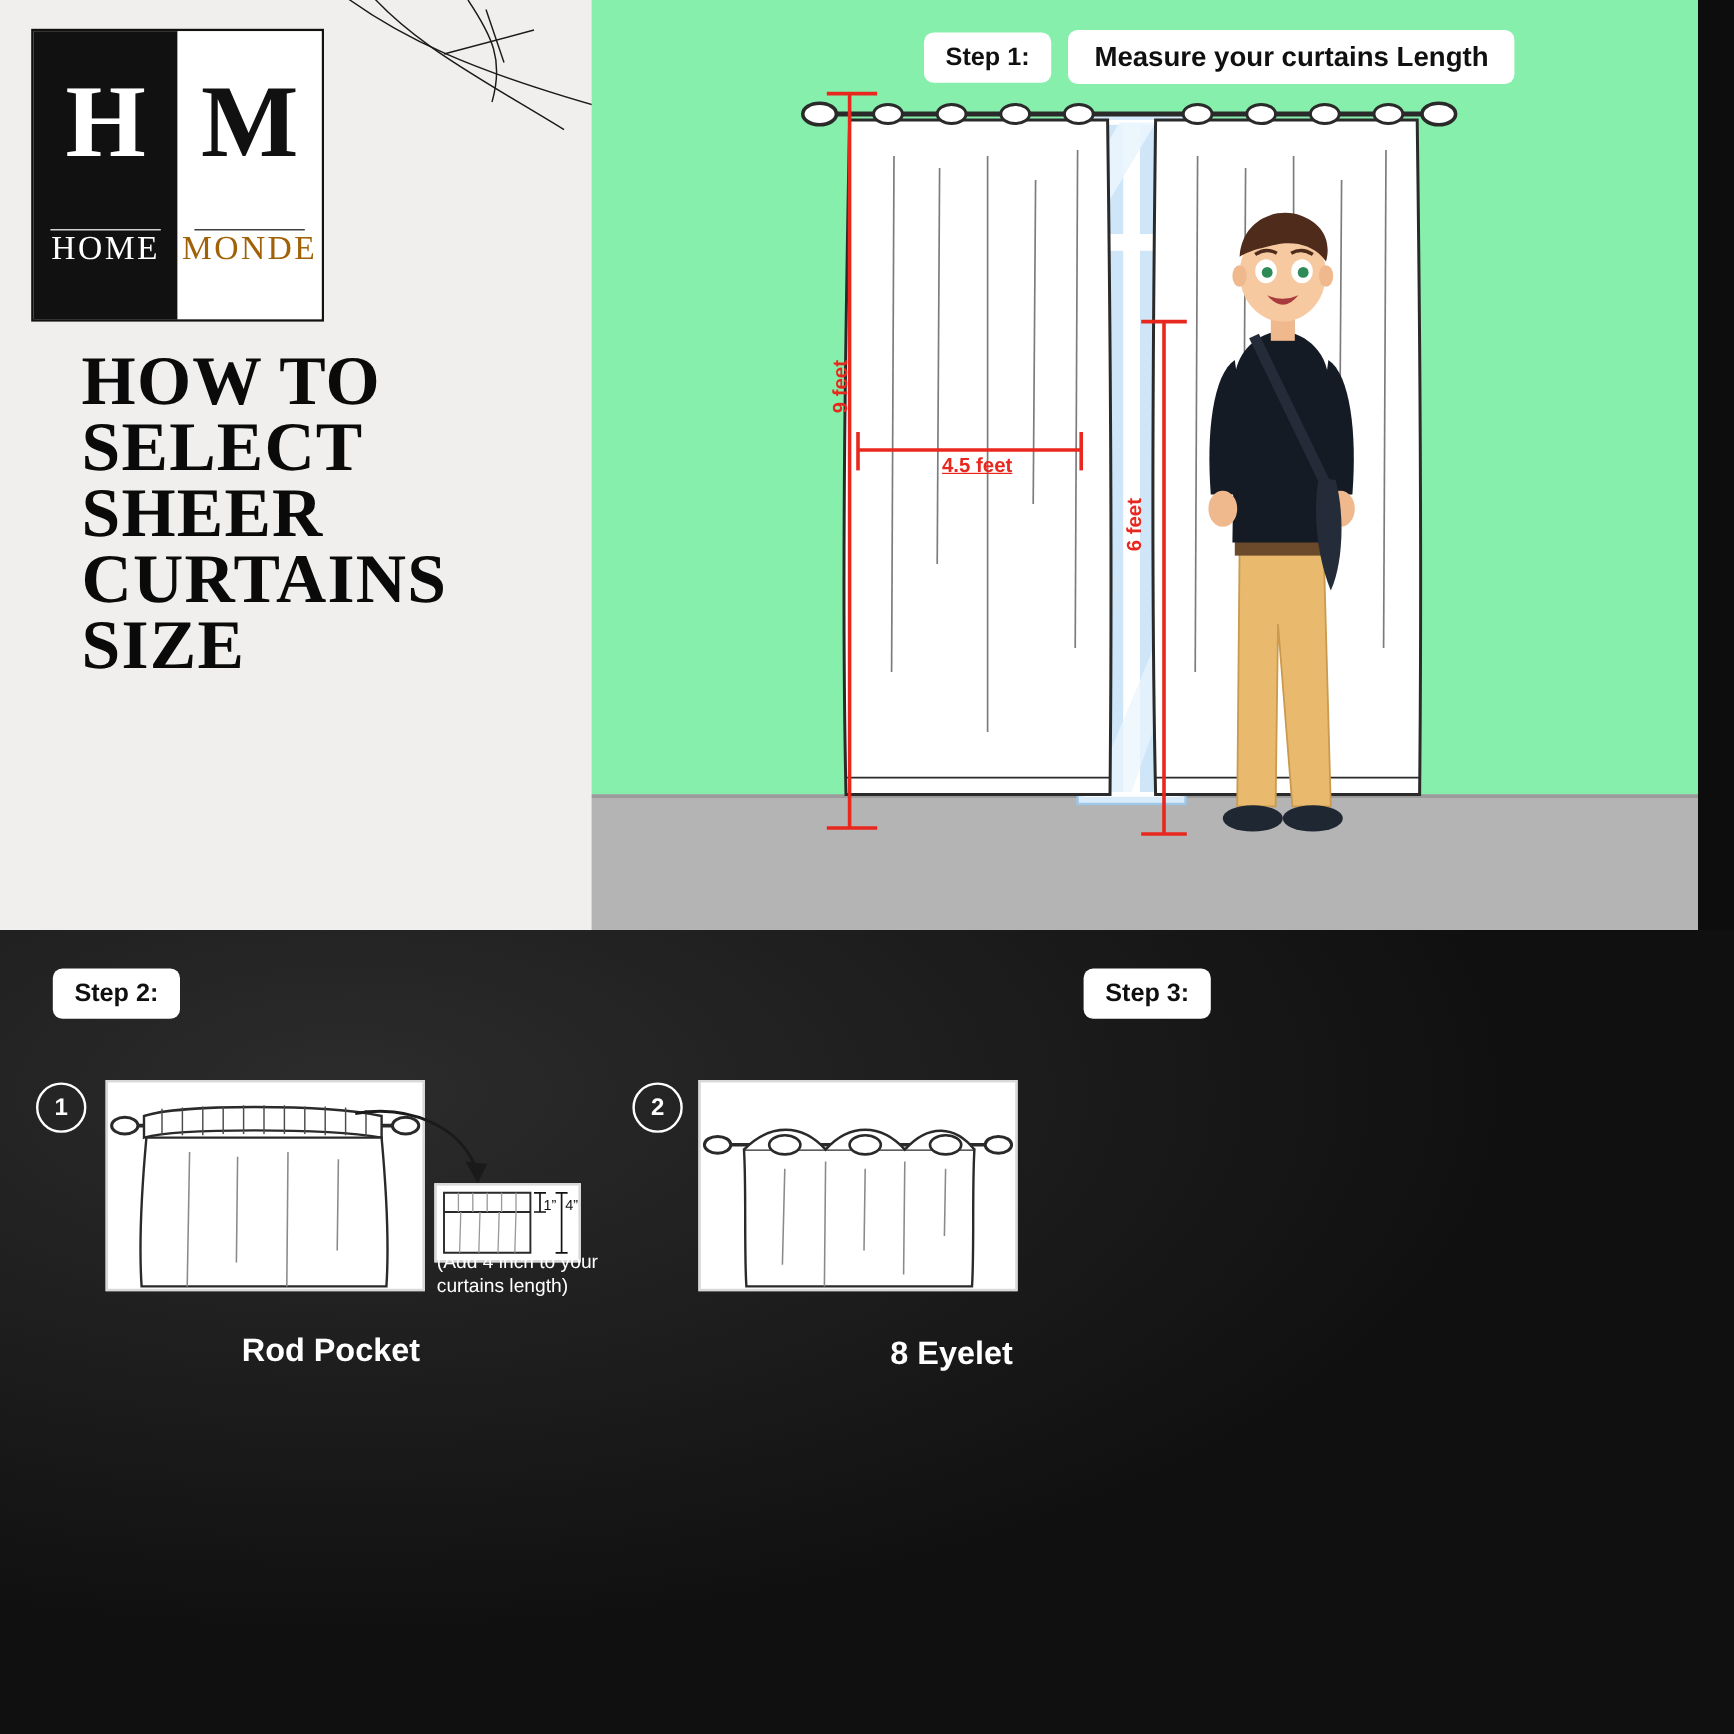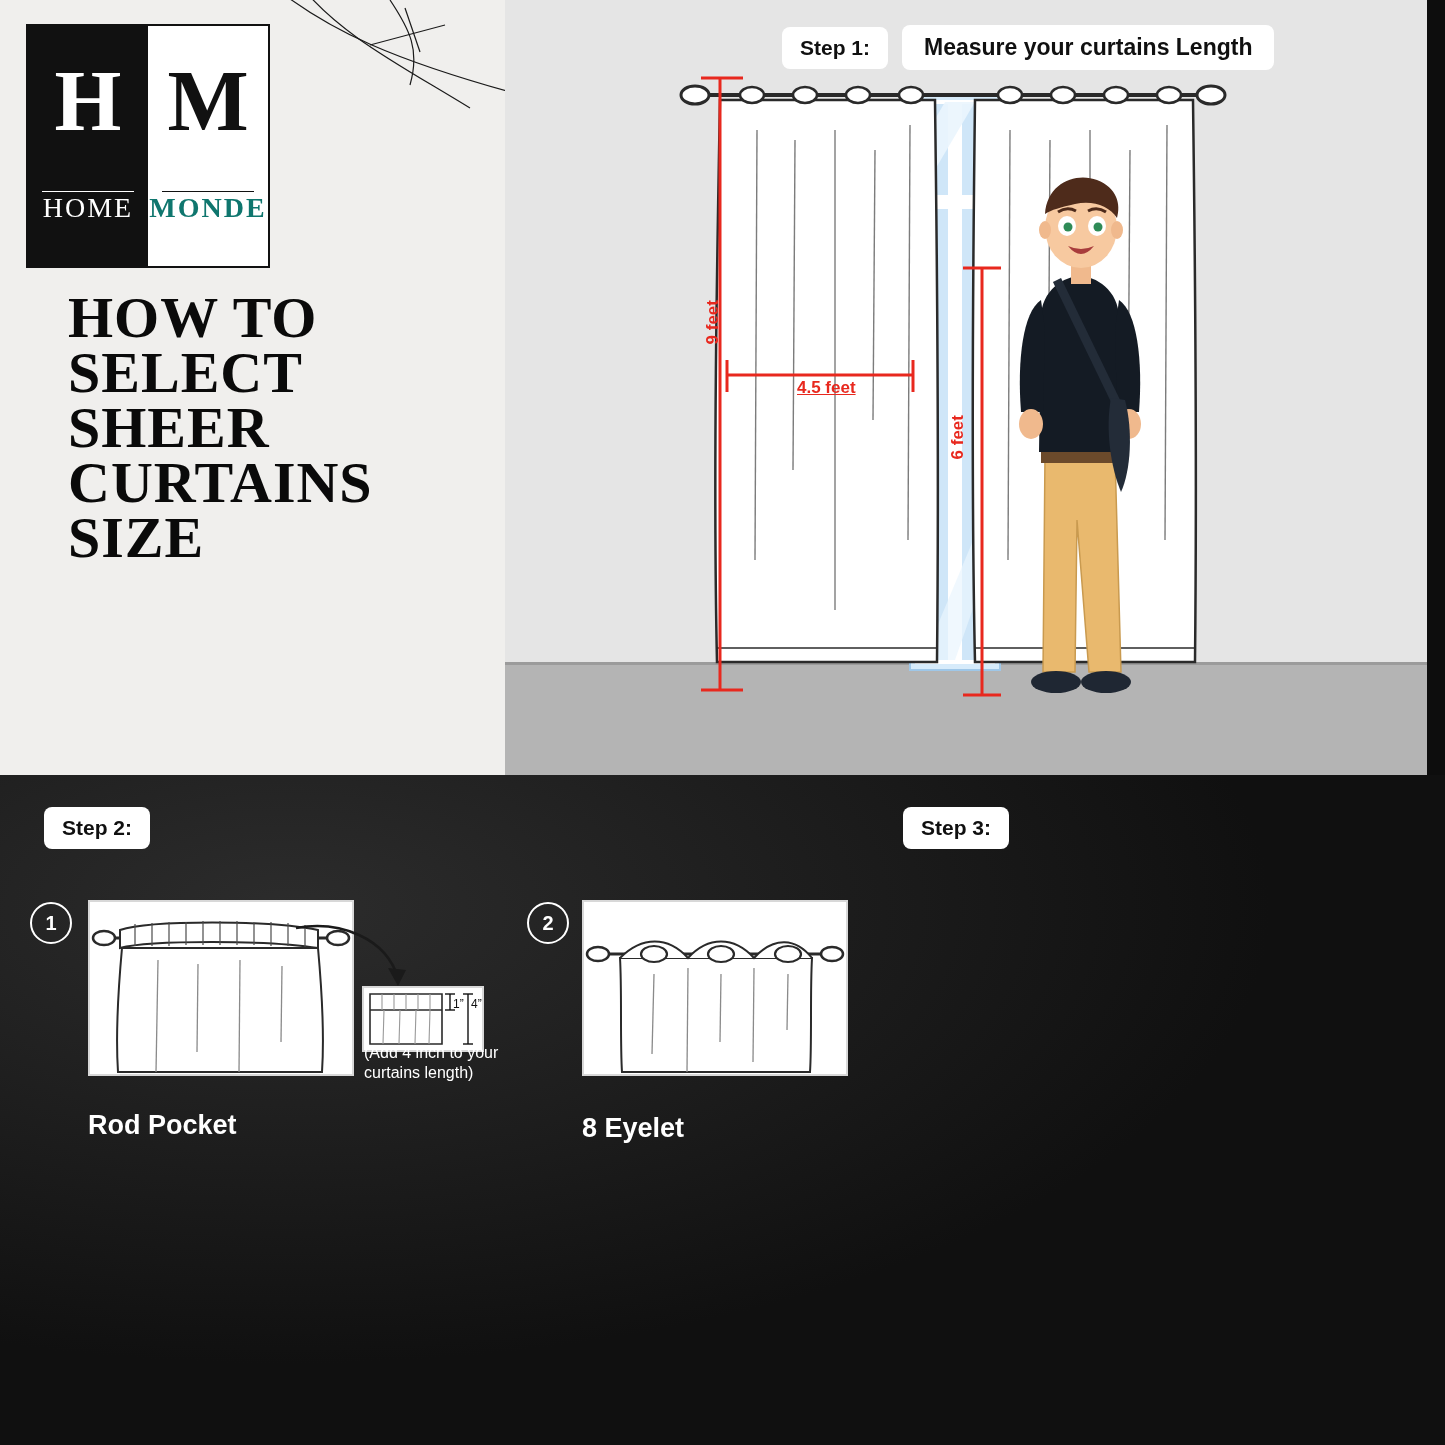--- a/index.html
+++ b/index.html
@@ -58,21 +58,21 @@
   .logo-word {
     position: absolute;
     left: 0; right: 0;
     bottom: 42px;
     text-align: center;
     font-family: "Liberation Serif", serif;
     font-size: 28px;
     letter-spacing: 2px;
   }
   .logo-left .logo-word { color: #fff; }
-  .logo-right .logo-word { color: #0f766e; font-weight: bold; }
+  .logo-right .logo-word { color: #a16207; }
   .logo-left::after {
     content: "";
     position: absolute;
     left: 14px; right: 14px;
     bottom: 74px;
     height: 1px;
     background: #fff;
   }
   .logo-right::after {
     content: "";
@@ -102,23 +102,23 @@
   .scribble {
     position: absolute;
     left: 270px; top: -10px;
     width: 270px; height: 120px;
     pointer-events: none;
   }
 
   
   .top-right {
     position: absolute;
-    left: 505px; top: 0;
+    left: 493px; top: 0;
     width: 922px; height: 775px;
-    background: #e5e5e5;
+    background: #86efac;
     overflow: hidden;
   }
   .floor {
     position: absolute;
     left: 0; bottom: 0;
     width: 100%; height: 110px;
     background: #b4b4b4;
     border-top: 3px solid #9b9b9b;
   }
 
@@ -177,21 +177,21 @@
     font-weight: 700;
   }
   .white-card {
     background: #ffffff;
     border: 2px solid #d8d8d8;
   }
   .pattern-label {
     color: #ffffff;
     font-weight: 700;
     font-size: 27px;
-    text-align: left;
+    text-align: right;
   }
   .note {
     color: #ffffff;
     font-size: 16px;
     line-height: 1.25;
   }
 </style>
 </head>
 <body>
 

